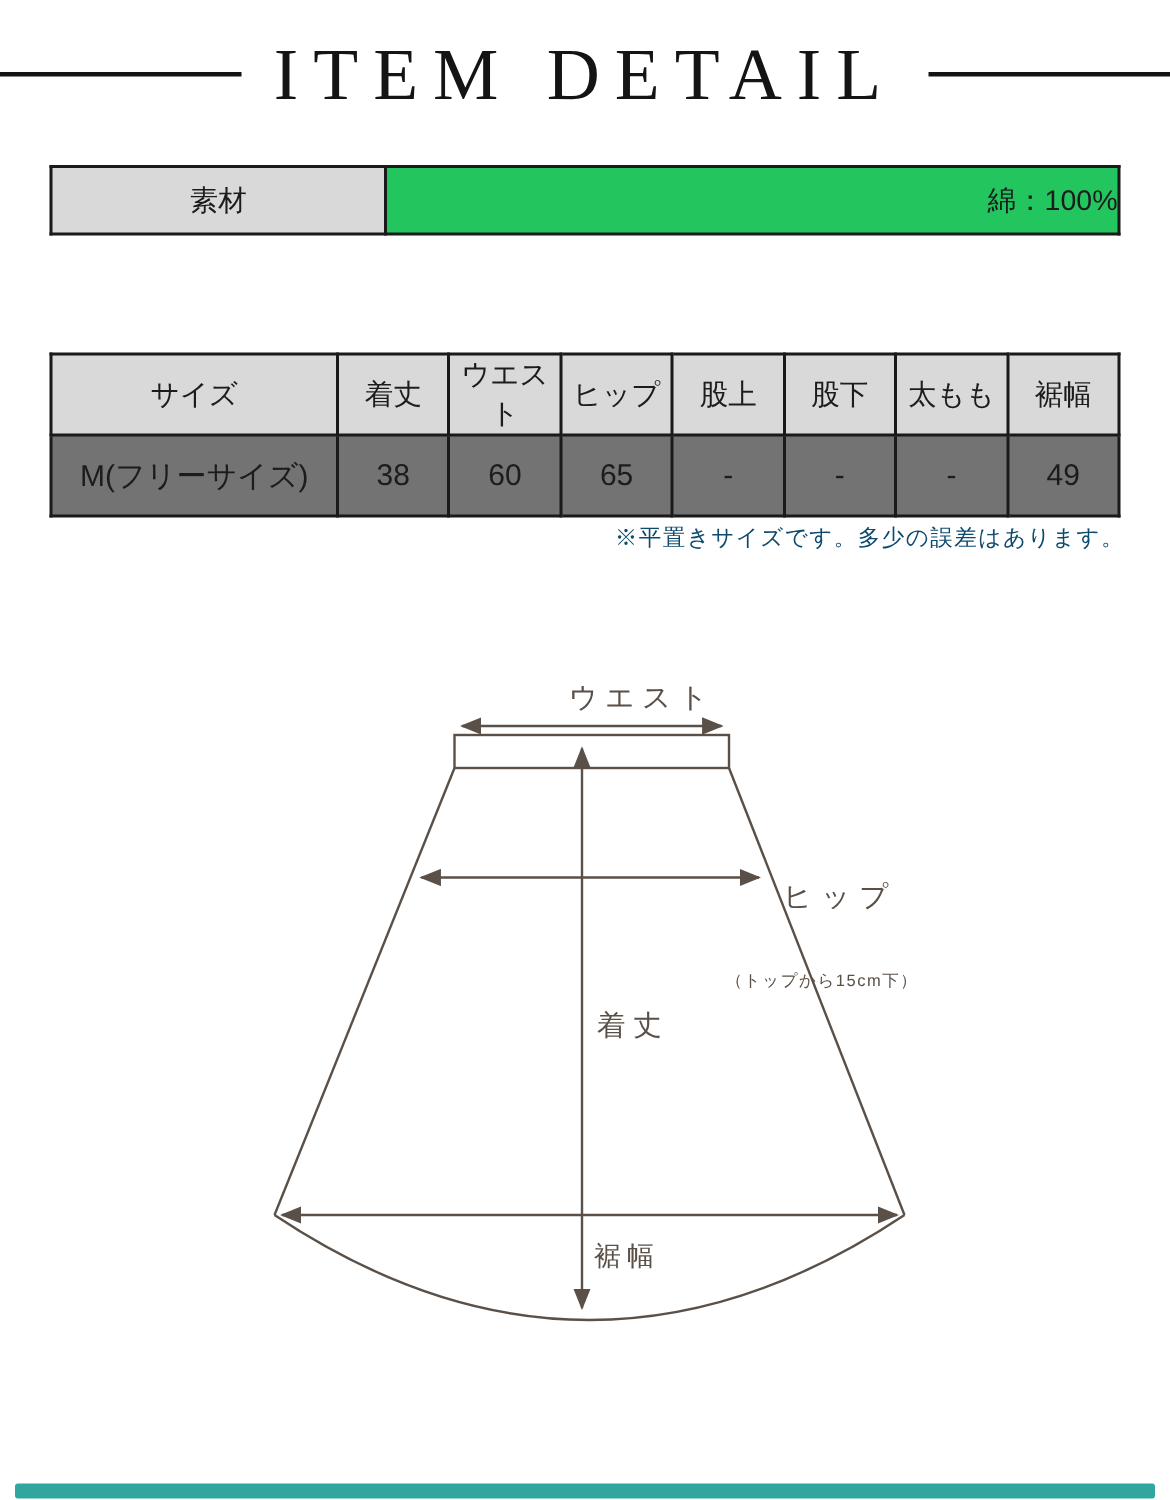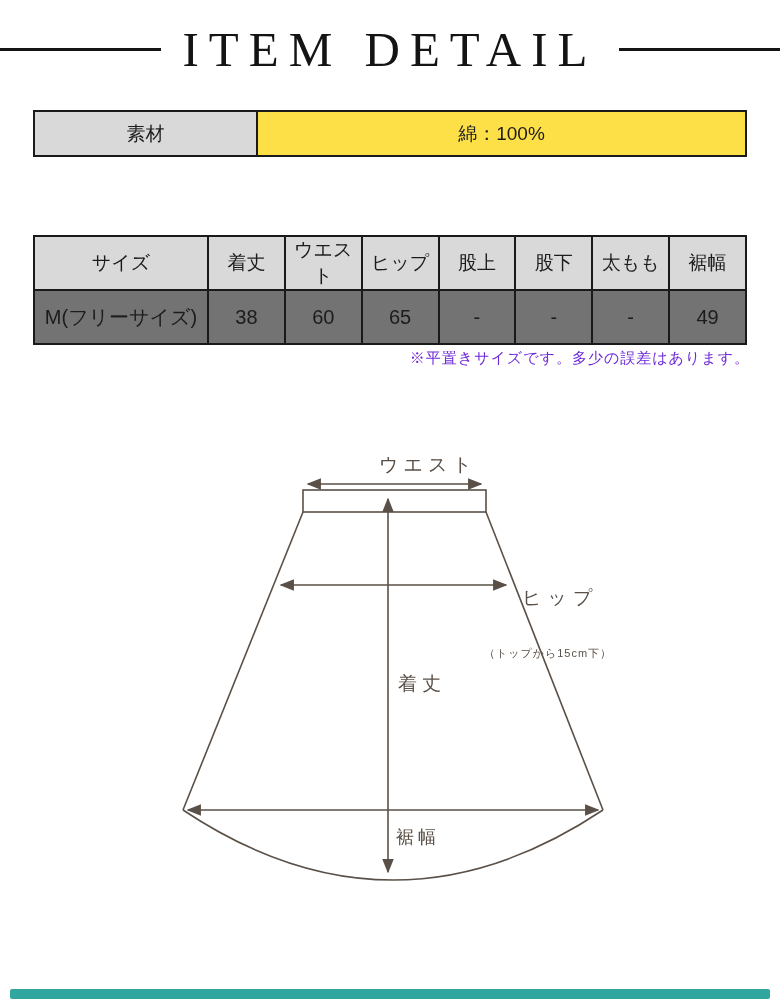--- a/index.html
+++ b/index.html
@@ -13,28 +13,28 @@
   .hdr-title { font-family:"Liberation Serif", serif; font-weight:400;
                font-size:49px; letter-spacing:10px; color:#141414;
                margin:0 22px; white-space:nowrap; }
 
   
   table { border-collapse:collapse; table-layout:fixed; }
   .info-table { position:absolute; left:33px; top:110px; width:714px; }
   .info-table th, .info-table td { border:2px solid #1a1a1a; height:45px;
         font-size:19px; font-weight:400; color:#1c1c1c; }
   .info-table th { width:223px; background:#d9d9d9; text-align:center; }
-  .info-table td { background:#fde047; text-align:center; }
+  .info-table td { background:#22c55e; text-align:right; }
 
   .size-table { position:absolute; left:33px; top:235px; width:714px; }
   .size-table th, .size-table td { border:2px solid #1a1a1a;
         font-size:19px; font-weight:400; color:#1c1c1c; text-align:center; }
   .size-table th { background:#d9d9d9; height:46px; }
   .size-table td { background:#737373; height:54px; font-size:20px; }
-  .size-table .col-size { width:174px; }
+  .size-table .col-size { width:191px; }
 
   .size-note { position:absolute; top:349px; right:30px; font-size:15px;
                letter-spacing:1px; color:#848484; }
 
   
   .diagram-svg { position:absolute; left:0; top:0; width:780px; height:1000px; }
   .dg-label { position:absolute; color:#5a5047; white-space:nowrap; }
   .lbl-waist { top:452px; left:353px; width:150px; text-align:center;
                font-size:19px; letter-spacing:5px; }
   .lbl-hip   { top:585px; left:522px; font-size:19px; letter-spacing:6px; }
@@ -85,21 +85,21 @@
       <td>60</td>
       <td>65</td>
       <td>-</td>
       <td>-</td>
       <td>-</td>
       <td>49</td>
     </tr>
   </tbody>
 </table>
 
-<div class="size-note" style="color: #6d28d9;">※平置きサイズです。多少の誤差はあります。</div>
+<div class="size-note" style="color: #0c4a6e;">※平置きサイズです。多少の誤差はあります。</div>
 
 <svg class="diagram-svg" viewBox="0 0 780 1000">
   <defs>
     <marker id="arr" viewBox="0 0 10 8" markerWidth="9" markerHeight="7.2" refX="9" refY="4" orient="auto-start-reverse">
       <path d="M0,0 L10,4 L0,8 Z" fill="#5a5047"></path>
     </marker>
   </defs>
   <g stroke="#5a5047" stroke-width="1.6" fill="none">
 
     <rect x="303" y="490" width="183" height="22"></rect>

